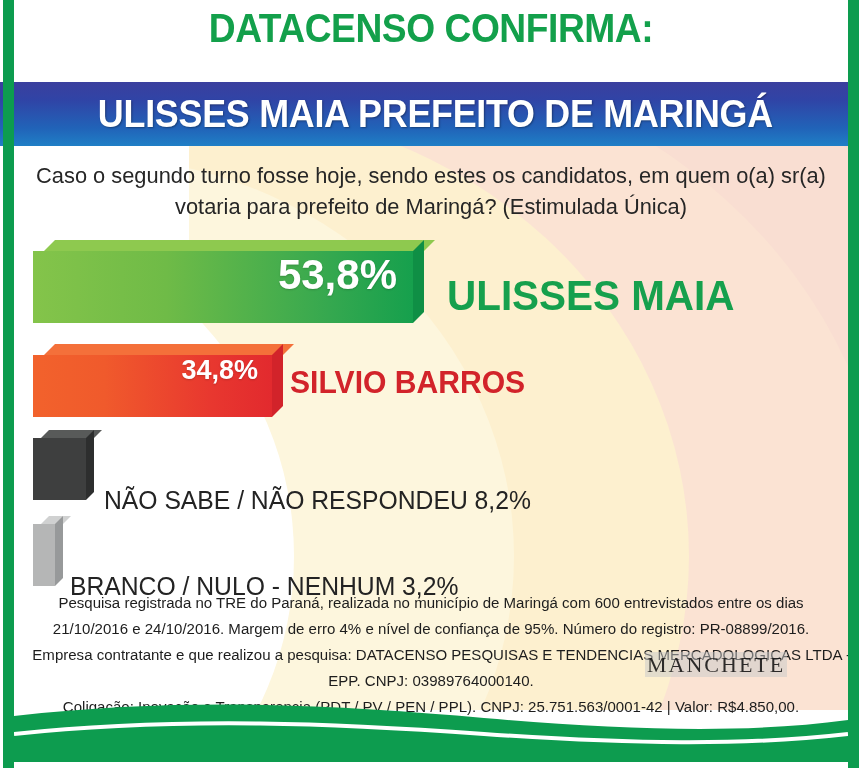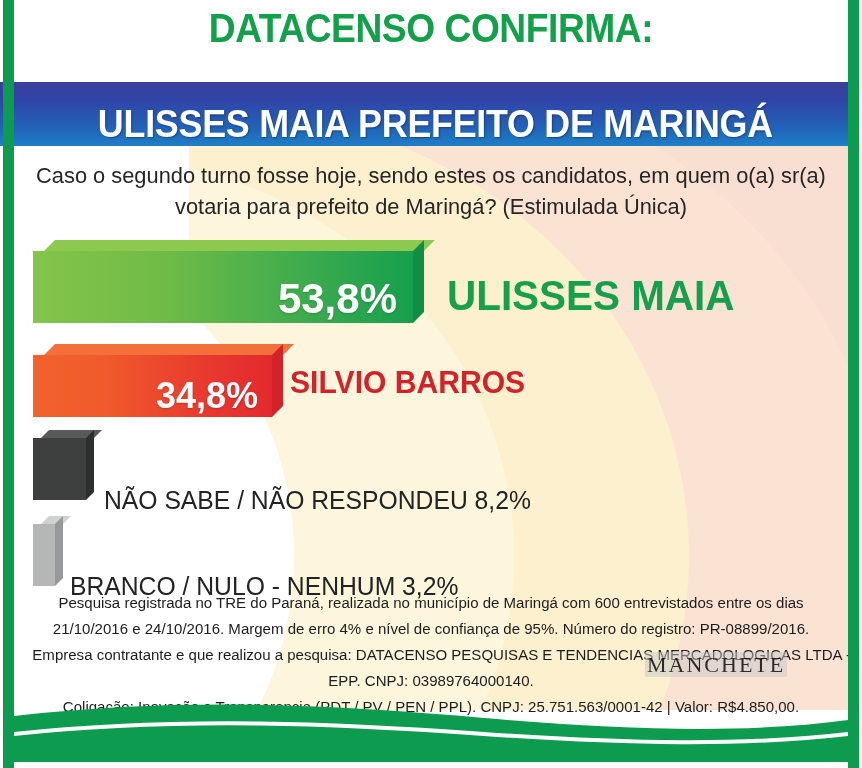--- a/index.html
+++ b/index.html
@@ -54,21 +54,21 @@
     color:#13a04b;
     font-size:40px; font-weight:bold; letter-spacing:-0.5px;
     font-family:"Liberation Sans", sans-serif;
     transform:scaleX(0.93);
     white-space:nowrap;
   }
 
   #blue-band{
     position:absolute; left:0; right:3px; top:82px; height:64px; z-index:25;
     background:linear-gradient(to bottom, #3b3f9e 0%, #3044a6 28%, #2163b8 72%, #1f7fc6 100%);
-    display:flex; align-items:flex-end; justify-content:center;
+    display:flex; align-items:center; justify-content:center;
   }
   #subheadline{
     color:#ffffff; font-size:39px; font-weight:bold;
     letter-spacing:-0.3px; white-space:nowrap;
     transform:scaleX(0.92);
     text-shadow:1px 1px 2px rgba(0,0,0,0.35);
     padding-left:12px;
   }
 
   
@@ -88,21 +88,21 @@
   .bar3d .top{
     position:absolute; left:11px; top:0; height:11px;
     transform:skewX(-45deg); transform-origin:left bottom;
   }
   .bar3d .side{
     position:absolute; top:11px; width:11px;
     transform:skewY(-45deg); transform-origin:left top;
   }
   .bar3d .face{
     position:absolute; left:0; top:11px;
-    display:flex; align-items:flex-end; justify-content:flex-end;
+    display:flex; align-items:flex-start; justify-content:flex-end;
   }
   .bar3d .pct{
     color:#ffffff; font-weight:bold; font-size:40px;
     padding-right:16px; letter-spacing:0px;
     text-shadow:0 1px 2px rgba(0,0,0,0.18);
   }
 
   
   #bar-ulisses{ left:33px; top:0; }
   #bar-ulisses .face{ width:380px; height:72px;
@@ -110,21 +110,21 @@
   #bar-ulisses .top{ width:380px; background:#8ec94f; }
   #bar-ulisses .side{ left:380px; height:72px; background:#0f8f45; }
   #bar-ulisses .pct{ font-size:42px; }
 
   
   #bar-silvio{ left:33px; top:104px; }
   #bar-silvio .face{ width:239px; height:62px;
     background:linear-gradient(to right,#f2622c 0%,#f05a2c 30%,#e8372f 75%,#e22a2e 100%); }
   #bar-silvio .top{ width:239px; background:#f4703a; }
   #bar-silvio .side{ left:239px; height:62px; background:#d2232a; }
-  #bar-silvio .pct{ font-size:36px; padding-right:14px;margin-top:41px; }
+  #bar-silvio .pct{ font-size:27px; padding-right:14px; }
 
   
   .block3d{ position:absolute; }
   .block3d .top{ position:absolute; left:8px; top:0; height:8px;
     transform:skewX(-45deg); transform-origin:left bottom; }
   .block3d .side{ position:absolute; top:8px; width:8px;
     transform:skewY(-45deg); transform-origin:left top; }
   .block3d .face{ position:absolute; left:0; top:8px; }
 
   #block-nsnr{ left:33px; top:190px; }

